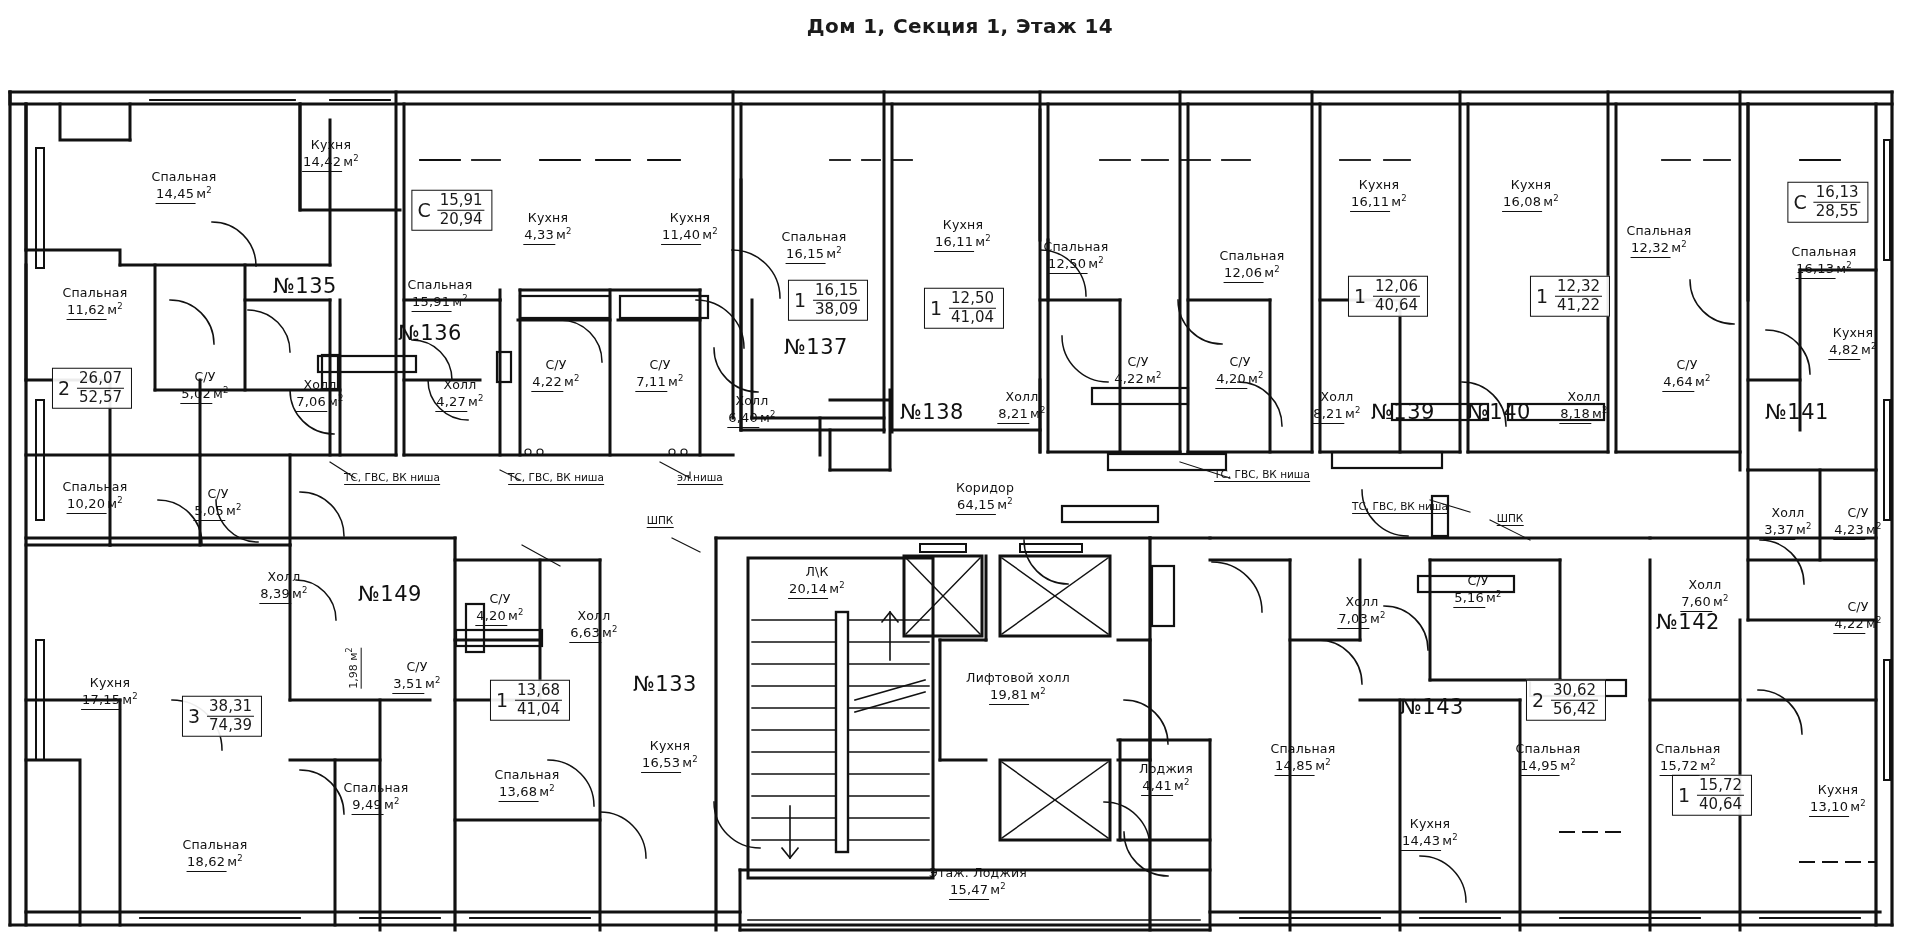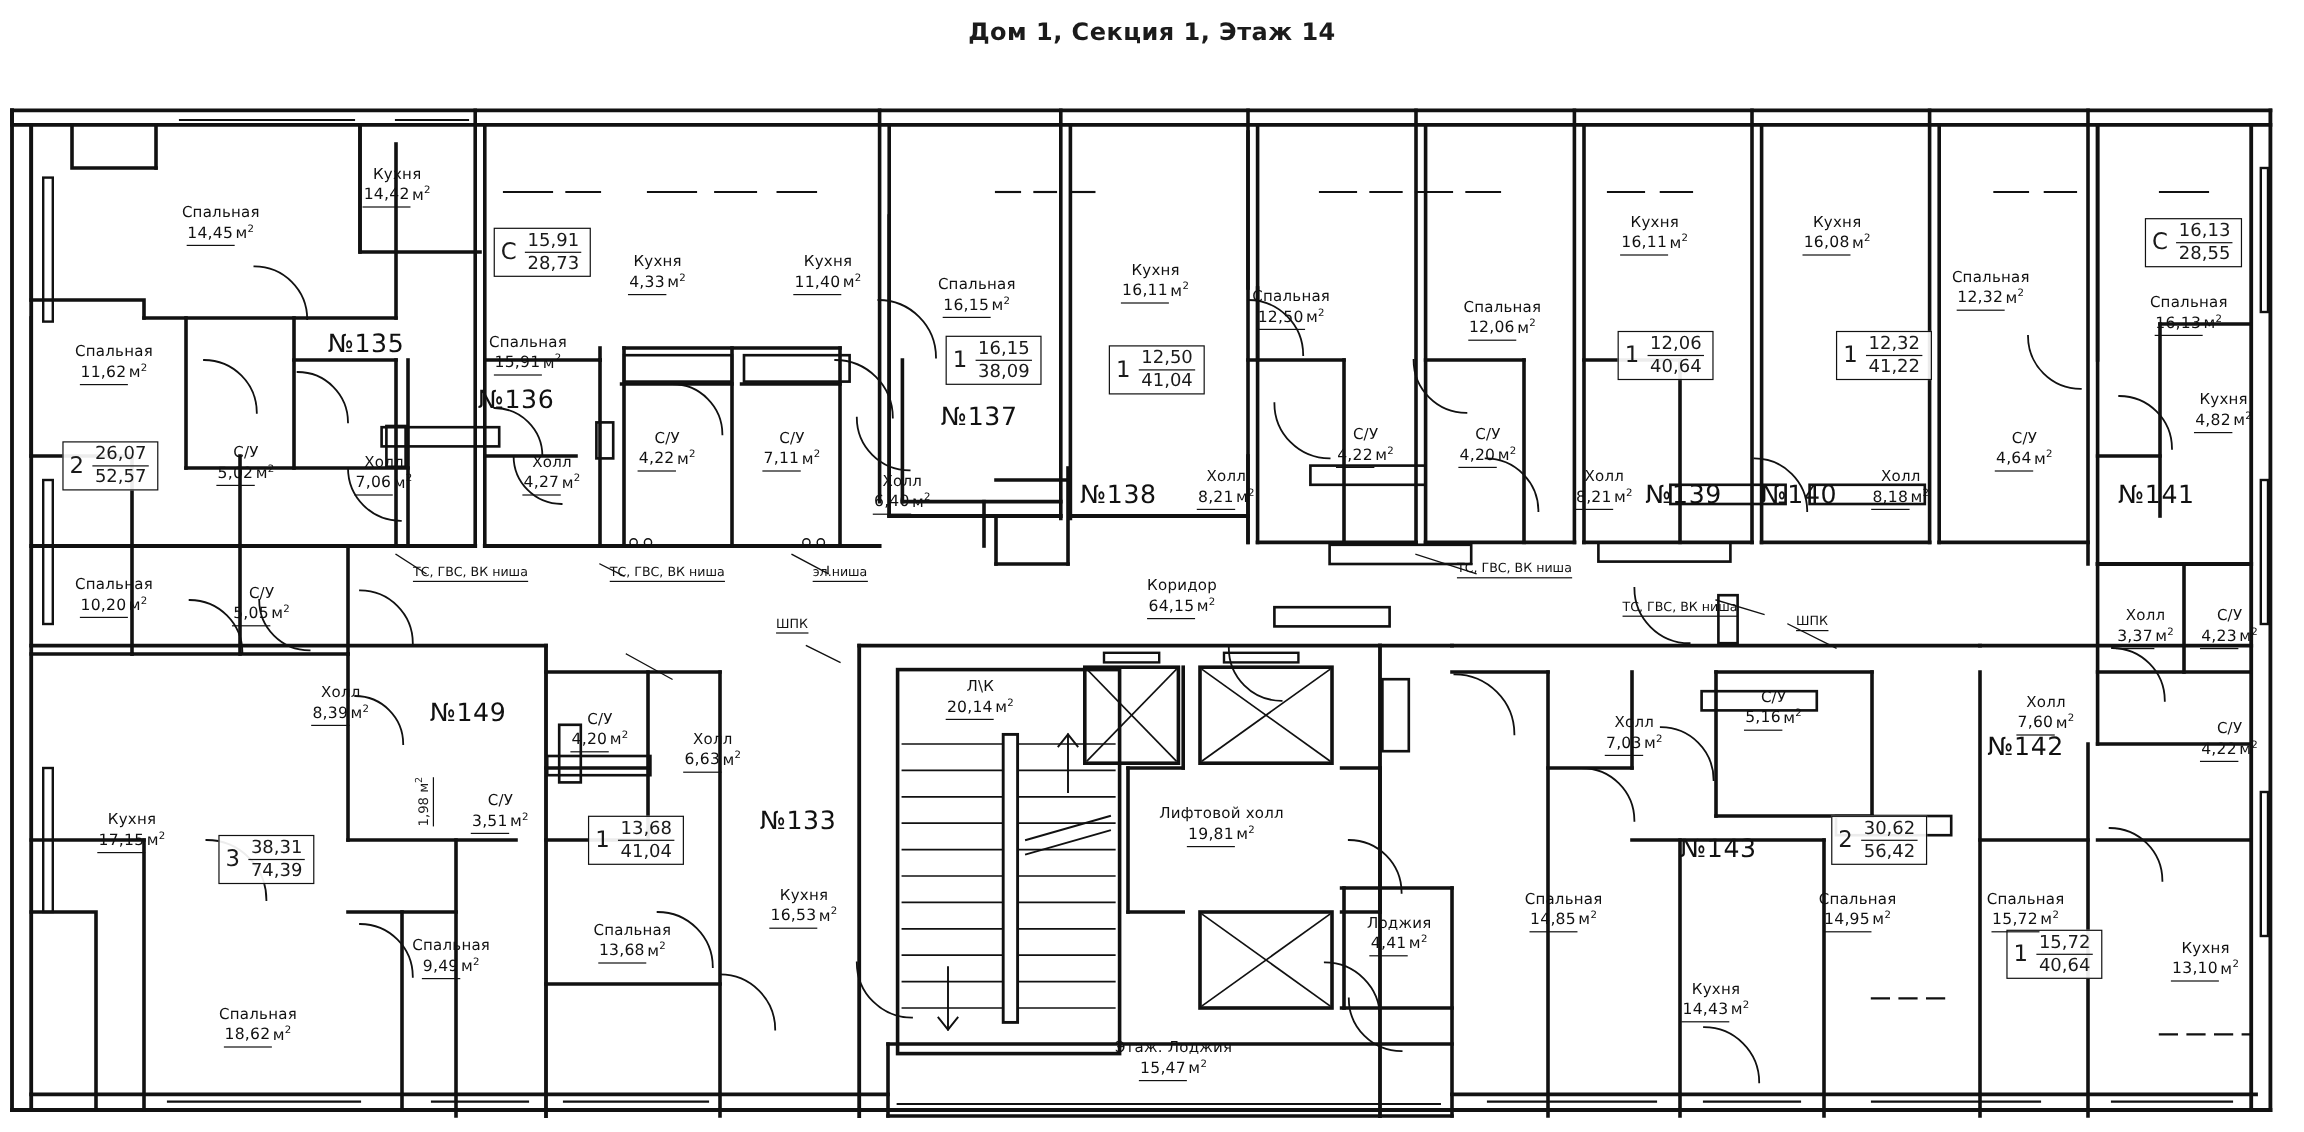--- a/index.html
+++ b/index.html
@@ -494,21 +494,21 @@
     <span class="frac">
       <span class="top">26,07</span>
       <span class="bot">52,57</span>
     </span>
   </div>
 
   <div class="spec" style="left:452px;top:210px">
     <span class="rooms">С</span>
     <span class="frac">
       <span class="top">15,91</span>
-      <span class="bot">28,73</span>
+      <span class="bot">20,94</span>
     </span>
   </div>
 
   <div class="spec" style="left:828px;top:300px">
     <span class="rooms">1</span>
     <span class="frac">
       <span class="top">16,15</span>
       <span class="bot">38,09</span>
     </span>
   </div>

